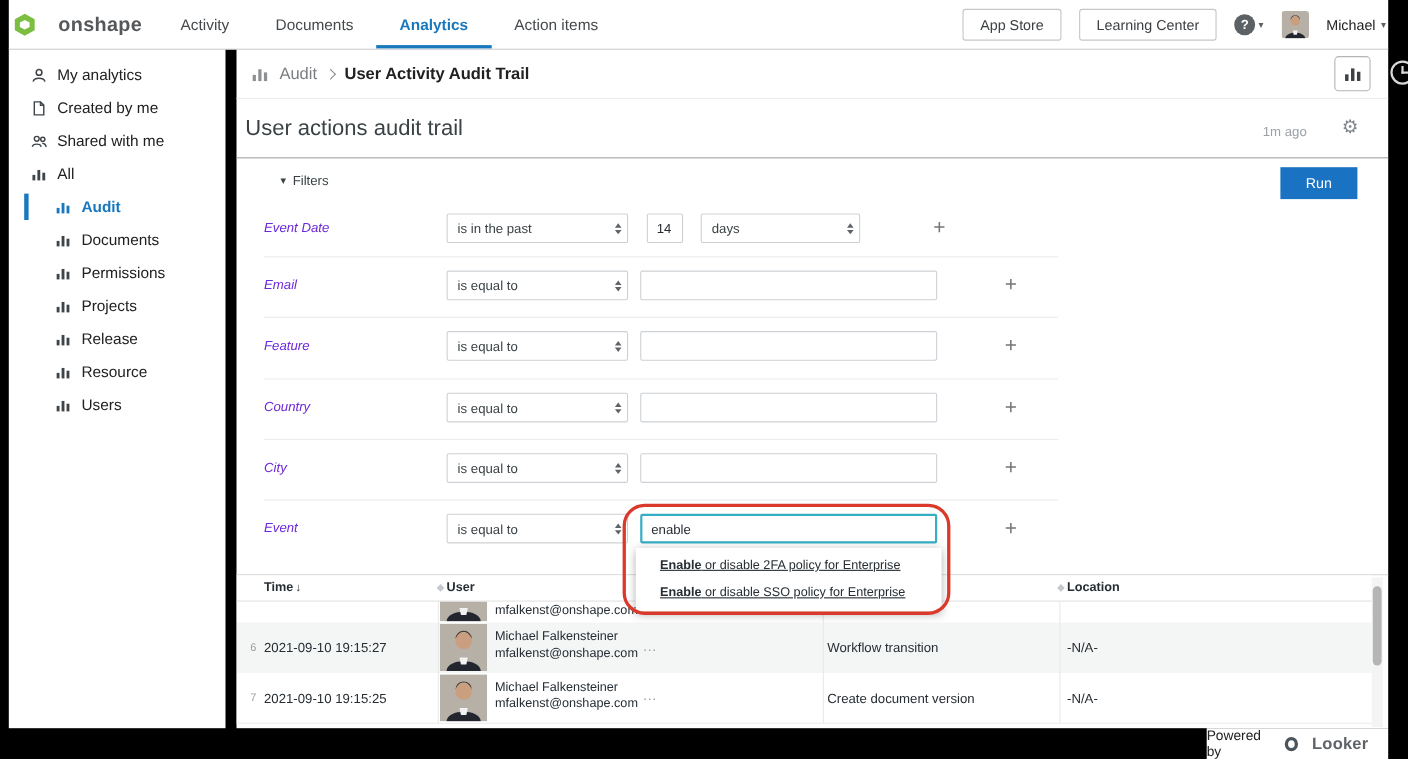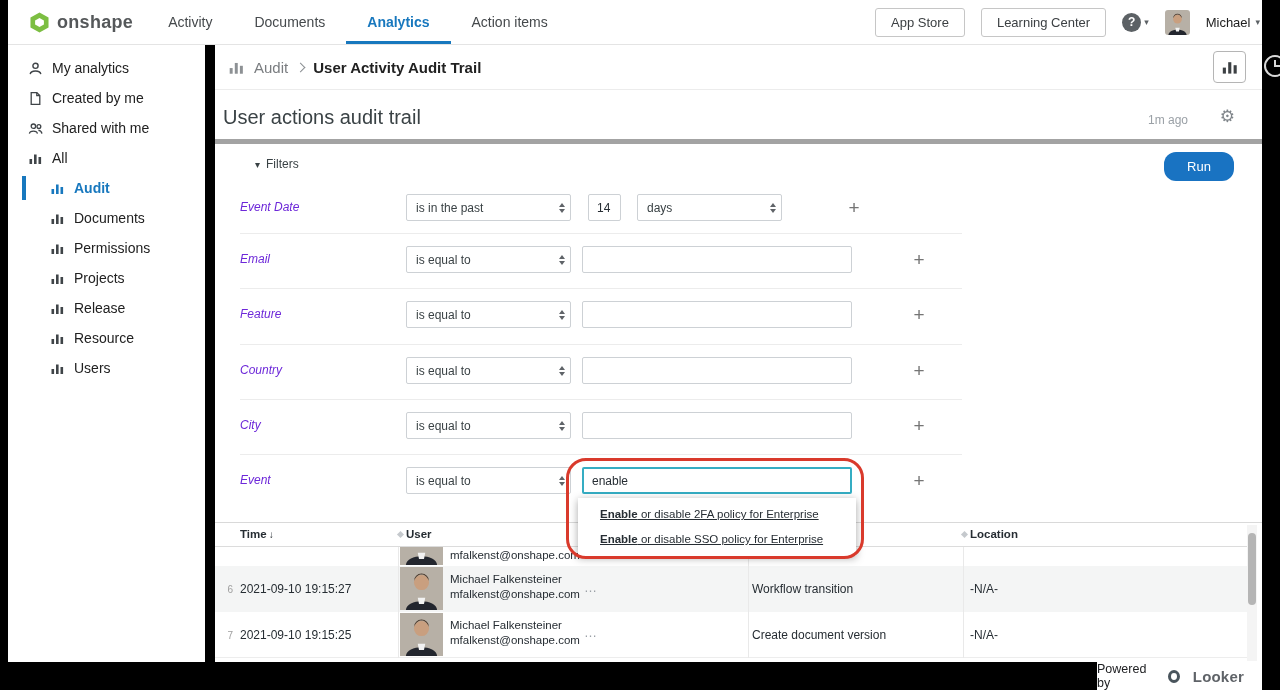--- a/index.html
+++ b/index.html
@@ -2,21 +2,21 @@
 <html style="--accent: #1878be; --run: #1973c2; --annotation: #d93a2c; --green: #7cbe42; --input-focus: #35adc3;"><head>
 <meta charset="utf-8">
 <style>
   * { margin:0; padding:0; box-sizing:border-box; }
   body { background:#000; font-family:"Liberation Sans","DejaVu Sans",sans-serif; }
   .stage { position:relative; width:1280px; height:690px; background:#000; overflow:hidden; }
 
   
   .topbar { position:absolute; left:8px; top:0; width:1254px; height:45px; background:#fff;
             border-bottom:1px solid #e4e4e4; display:flex; align-items:center; }
-  .logo { display:flex; align-items:center; gap:7px; padding-left:21px; }
+  .logo { display:flex; align-items:center; gap:20px; padding-left:4px; }
   .logo-text { font-size:18px; font-weight:700; color:#55585a; letter-spacing:.3px; }
   .nav { display:flex; height:100%; margin-left:14px; }
   .nav-item { padding:3px 21px 0 21px; display:flex; align-items:center; height:100%;
               font-size:14px; color:#45494c; border-bottom:3px solid transparent; cursor:pointer; }
   .nav-item.active { color:var(--accent,#1878be); font-weight:700; border-bottom-color:var(--accent,#1878be); }
   .topbar-right { margin-left:auto; display:flex; align-items:center; gap:16px; padding-right:2px; }
   .tb-btn { height:29px; padding:0 15px; border:1px solid #c6c6c6; border-radius:3px; background:#fff;
             font-size:13px; color:#3c4043; display:flex; align-items:center; cursor:pointer; }
   .help { display:flex; align-items:center; gap:3px; cursor:pointer; }
   .help-circle { width:19px; height:19px; border-radius:50%; background:#5c6165; color:#fff;
@@ -40,31 +40,31 @@
   .content { position:absolute; left:215px; top:45px; width:1047px; height:617px; background:#fff; }
   .crumb-row { position:absolute; top:0; left:0; right:0; height:45px; border-bottom:1px solid #ececec;
                display:flex; align-items:center; gap:9px; padding-left:13px; }
   .crumb-section { font-size:15px; color:#7a7d80; cursor:pointer; }
   .chev { width:7px; height:7px; border-right:1.6px solid #8a8e92; border-bottom:1.6px solid #8a8e92;
           transform:rotate(-45deg); margin-top:1px; }
   .crumb-page { font-size:15px; font-weight:700; color:#212121; }
   .dash-btn { position:absolute; top:6px; right:16px; width:33px; height:32px; border:1px solid #b5b5b5;
               border-radius:4px; background:#fff; display:flex; align-items:center; justify-content:center; cursor:pointer; }
 
-  .title-row { position:absolute; top:45px; left:0; right:0; height:54px; border-bottom:5px solid #a3a3a3; }
+  .title-row { position:absolute; top:45px; left:0; right:0; height:54px; border-bottom:1px solid #a3a3a3; }
   .dash-title { position:absolute; left:8px; top:16px; font-size:20px; color:#3a4245; font-weight:400; }
   .updated { position:absolute; right:74px; top:23px; font-size:12px; color:#9aa0a6; }
   .gear { position:absolute; right:27px; top:16px; font-size:17px; color:#80868b; cursor:pointer; }
 
   .filters-area { position:absolute; top:99px; left:0; right:0; height:378px; }
   .filters-toggle { position:absolute; left:40px; top:13px; font-size:12px; font-weight:500; color:#3a4245;
                     display:flex; align-items:center; gap:6px; cursor:pointer; }
   .filters-toggle .tcaret { font-size:10px; color:#3a4245; }
   .run-btn { position:absolute; right:28px; top:8px; width:70px; height:29px; background:var(--run,#1973c2);
-             color:#fff; font-size:13px; border:none; border-radius:12px; cursor:pointer; }
+             color:#fff; font-size:13px; border:none; border-radius:0; cursor:pointer; }
 
   .frow { position:absolute; left:0; right:0; height:27px; }
   .r0{top:50px} .r1{top:102px} .r2{top:157px} .r3{top:213px} .r4{top:268px} .r5{top:323px}
   .flabel { position:absolute; left:25px; top:0; line-height:27px; font-size:12px; color:#6d28d9;font-style:italic; }
   .fselect { position:absolute; left:191px; width:165px; height:27px; border:1px solid #cdd1d5; border-radius:2px;
              background:#fff; font-size:12px; color:#3a4245; display:flex; align-items:center;
              padding:0 20px 0 9px; cursor:pointer; }
   .fselect.unit { left:422px; width:145px; }
   .updn { position:absolute; right:5px; top:50%; transform:translateY(-50%); display:flex; flex-direction:column; gap:2px; }
   .updn i { display:block; width:0; height:0; border-left:3.5px solid transparent; border-right:3.5px solid transparent; }

